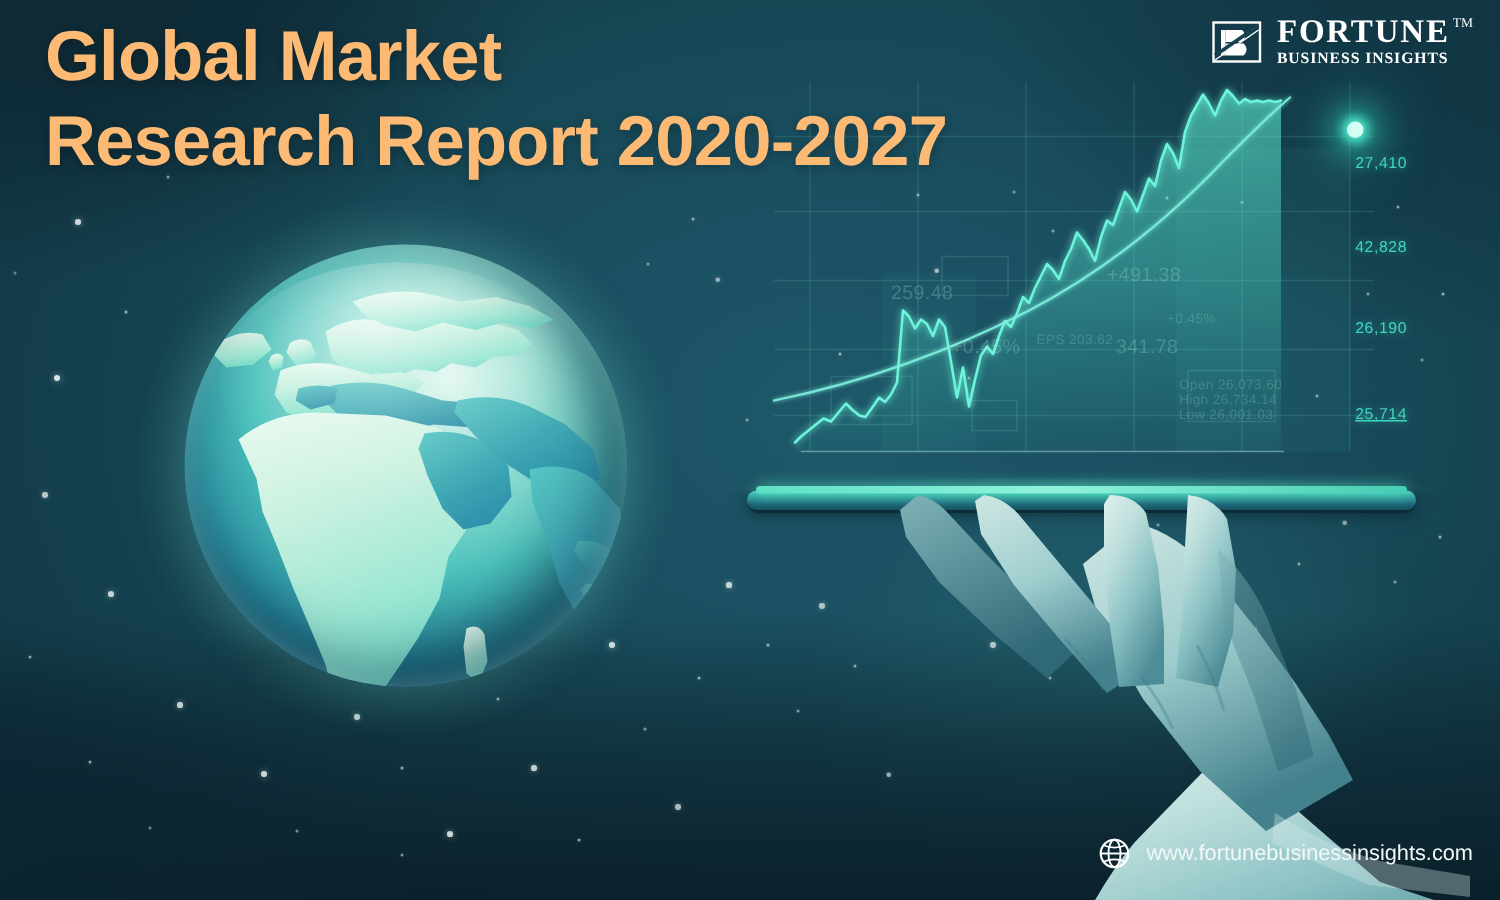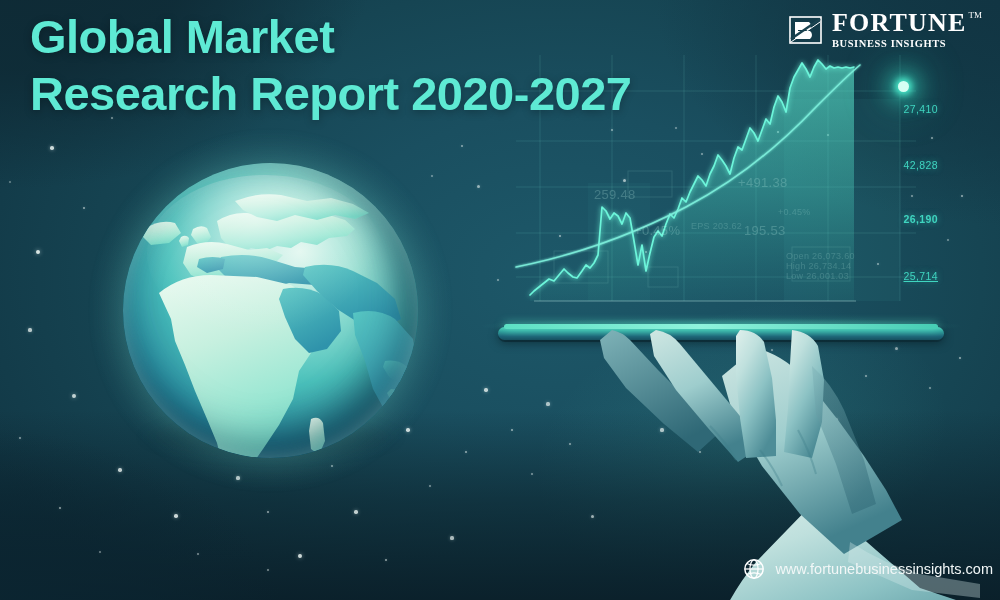--- a/index.html
+++ b/index.html
@@ -34,32 +34,32 @@
     position:absolute;right:-60px;top:300px;width:520px;height:330px;
     background:radial-gradient(ellipse 300px 200px at 40% 40%, rgba(77,190,178,.16) 0%, rgba(77,190,178,0) 70%);
     transform:rotate(-14deg);
   }
   
   .particles{position:absolute;inset:0;}
   .p{position:absolute;border-radius:50%;background:#eef7f4;}
   
   .title{
     position:absolute;left:30px;top:8px;width:800px;
-    color:#5eead4;font-weight:bold;font-size:47px;line-height:57px;
+    color:#fdba74;font-weight:bold;font-size:47px;line-height:57px;
     letter-spacing:-0.5px;white-space:pre-line;
     text-shadow:0 2px 8px rgba(0,0,0,.28);
   }
   
   .logo{position:absolute;right:18px;top:10px;display:flex;align-items:center;gap:9px;}
   .logo-mark{width:34px;height:30px;position:relative;flex:0 0 auto;}
   .logo-txt{display:flex;flex-direction:column;line-height:1;}
   .logo-top{display:flex;align-items:flex-start;}
   .logo-name{
     font-family:"Liberation Serif",serif;font-weight:bold;color:#fff;
-    font-size:26px;letter-spacing:1.2px;
+    font-size:22px;letter-spacing:1.2px;
   }
   .logo-tm{font-family:"Liberation Serif",serif;color:#fff;font-size:9px;margin-left:2px;margin-top:1px;}
   .logo-sub{
     font-family:"Liberation Serif",serif;font-weight:bold;color:#fff;
     font-size:10.5px;letter-spacing:.6px;margin-top:3px;
   }
   
   .globe-wrap{position:absolute;left:123px;top:163px;width:295px;height:295px;}
   .globe-glow{
     position:absolute;left:-42px;top:-42px;width:379px;height:379px;border-radius:50%;
@@ -119,21 +119,21 @@
   .tab-glowline{
     position:absolute;left:-16px;top:-4px;right:-16px;height:16px;
     background:radial-gradient(ellipse at 50% 50%, rgba(90,235,205,.32) 0%, rgba(90,235,205,0) 72%);
   }
   
   .hand{position:absolute;left:560px;top:330px;width:440px;height:270px;}
   .hand svg{width:100%;height:100%;display:block;}
   
   .footer-item{position:absolute;display:flex;align-items:center;gap:10px;color:#f2f7f7;font-size:14.5px;}
   .f-left{left:22px;bottom:20px;}
-  .f-right{right:7px;bottom:20px;}
+  .f-right{right:18px;bottom:20px;}
   .ic{width:22px;height:22px;flex:0 0 auto;}
   .ic svg{width:100%;height:100%;display:block;}
 </style>
 </head>
 <body>
 
 <div id="stage">
 
   <div class="bg-base"></div>
   <div class="bg-vig-tl"></div>
@@ -331,33 +331,33 @@
         <rect x="38" y="196" width="54" height="32"></rect>
         <rect x="112" y="116" width="44" height="26"></rect>
         <rect x="276" y="192" width="58" height="34"></rect>
         <rect x="132" y="212" width="30" height="20"></rect>
       </g>
     </svg>
 
     <span class="ghost big" style="left:78px;top:132px;">259.48</span>
     <span class="ghost big" style="left:118px;top:168px;">+0.45%</span>
     <span class="ghost big" style="left:222px;top:120px;">+491.38</span>
-    <span class="ghost big" style="left:228px;top:168px;">195.53</span>
+    <span class="ghost big" style="left:228px;top:168px;">341.78</span>
     <span class="ghost" style="left:175px;top:166px;">EPS 203.62</span>
     <span class="ghost" style="left:262px;top:152px;">+0.45%</span>
     <span class="ghost" style="left:270px;top:196px;">Open 26,073.60</span>
     <span class="ghost" style="left:270px;top:206px;">High 26,734.14</span>
     <span class="ghost" style="left:270px;top:216px;">Low 26,001.03</span>
 
     <div class="glow-dot"></div>
 
     <div class="axis-labels">
       <span class="axis-lab" style="top:48px;">27,410</span>
       <span class="axis-lab" style="top:104px;">42,828</span>
-      <span class="axis-lab" style="top:158px;font-weight:bold;">26,190</span>
+      <span class="axis-lab" style="top:158px;">26,190</span>
       <span class="axis-lab" style="top:215px;text-decoration:underline;">25,714</span>
     </div>
   </div>
 
   <div class="tablet">
     <div class="tab-glowline"></div>
     <div class="tab-edge"></div>
     <div class="tab-body"></div>
     <div class="tab-top"></div>
   </div>

